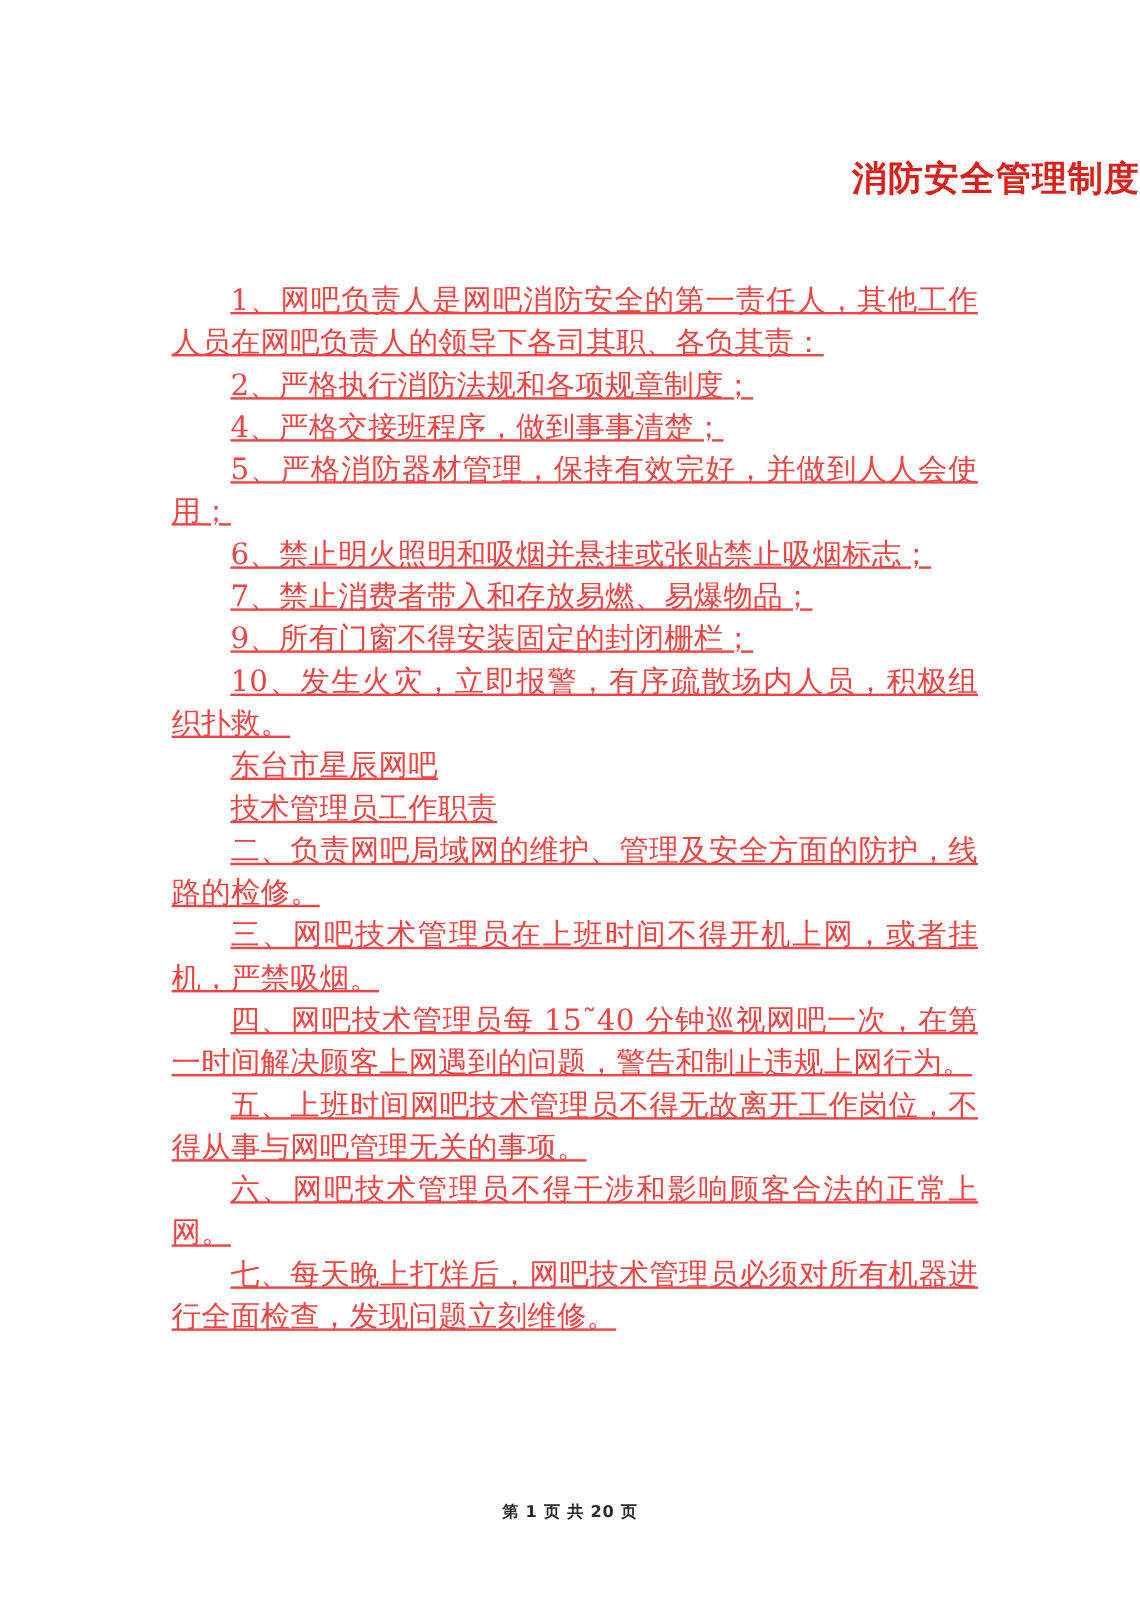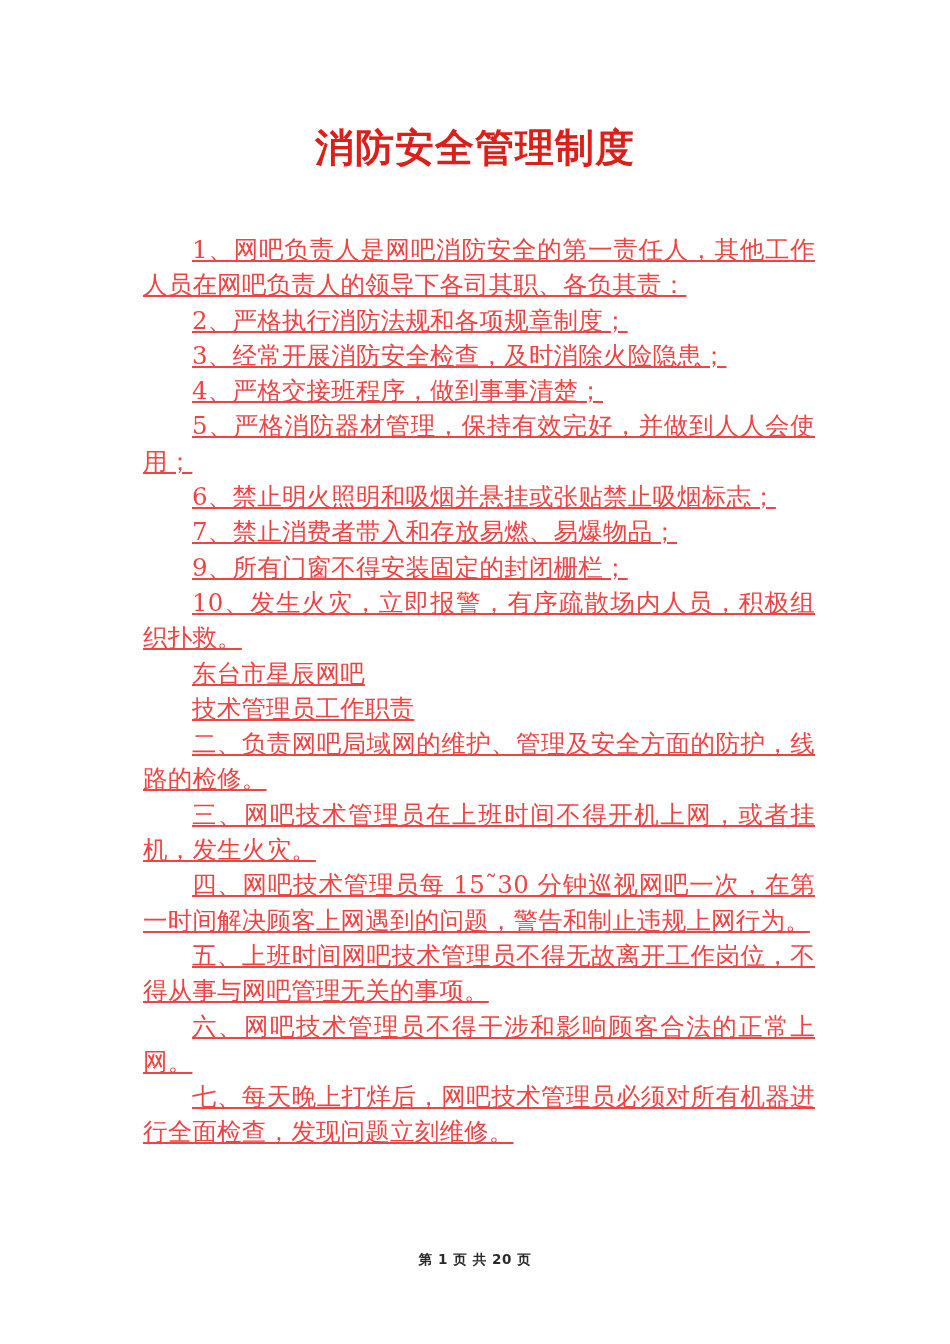--- a/index.html
+++ b/index.html
@@ -15,25 +15,25 @@
     background: #ffffff;
     overflow: hidden;
     box-sizing: border-box;
     font-family: "DejaVu Serif", "Liberation Serif", serif;
   }
   .doc-title {
     position: absolute;
     top: 128px;
     left: 0;
     width: 950px;
-    text-align: center;
+    text-align: right;
     color: #dd1f1a;
     font-family: "DejaVu Sans", "Liberation Sans", sans-serif;
     font-weight: bold;
-    font-size: 39px;
+    font-size: 29px;
     letter-spacing: 1px;
     line-height: 40px;
     white-space: nowrap;
   }
   .body-block {
     position: absolute;
     top: 232px;
     left: 143px;
     width: 672px;
   }
@@ -76,34 +76,33 @@
 <body>
 
 <div class="page">
 
   <div class="doc-title">消防安全管理制度</div>
 
   <div class="body-block">
 
     <p class="para">1、网吧负责人是网吧消防安全的第一责任人，其他工作人员在网吧负责人的领导下各司其职、各负其责：</p>
     <p class="para">2、严格执行消防法规和各项规章制度；</p>
-    <p class="para">3、经常开展消防安全检查，及时消除火险隐患；</p>
     <p class="para">4、严格交接班程序，做到事事清楚；</p>
     <p class="para">5、严格消防器材管理，保持有效完好，并做到人人会使用；</p>
     <p class="para">6、禁止明火照明和吸烟并悬挂或张贴禁止吸烟标志；</p>
     <p class="para">7、禁止消费者带入和存放易燃、易爆物品；</p>
     <p class="para">9、所有门窗不得安装固定的封闭栅栏；</p>
     <p class="para">10、发生火灾，立即报警，有序疏散场内人员，积极组织扑救。</p>
 
     <p class="para flush">东台市星辰网吧</p>
     <p class="para flush">技术管理员工作职责</p>
 
     <p class="para">二、负责网吧局域网的维护、管理及安全方面的防护，线路的检修。</p>
-    <p class="para">三、网吧技术管理员在上班时间不得开机上网，或者挂机，发生火灾。</p>
-    <p class="para">四、网吧技术管理员每 15˜30 分钟巡视网吧一次，在第一时间解决顾客上网遇到的问题，警告和制止违规上网行为。</p>
+    <p class="para">三、网吧技术管理员在上班时间不得开机上网，或者挂机，严禁吸烟。</p>
+    <p class="para">四、网吧技术管理员每 15˜40 分钟巡视网吧一次，在第一时间解决顾客上网遇到的问题，警告和制止违规上网行为。</p>
     <p class="para">五、上班时间网吧技术管理员不得无故离开工作岗位，不得从事与网吧管理无关的事项。</p>
     <p class="para">六、网吧技术管理员不得干涉和影响顾客合法的正常上网。</p>
     <p class="para">七、每天晚上打烊后，网吧技术管理员必须对所有机器进行全面检查，发现问题立刻维修。</p>
 
   </div>
 
   <div class="footer">
     <span class="footer-inner">第 1 页 共 20 页</span>
   </div>
 

